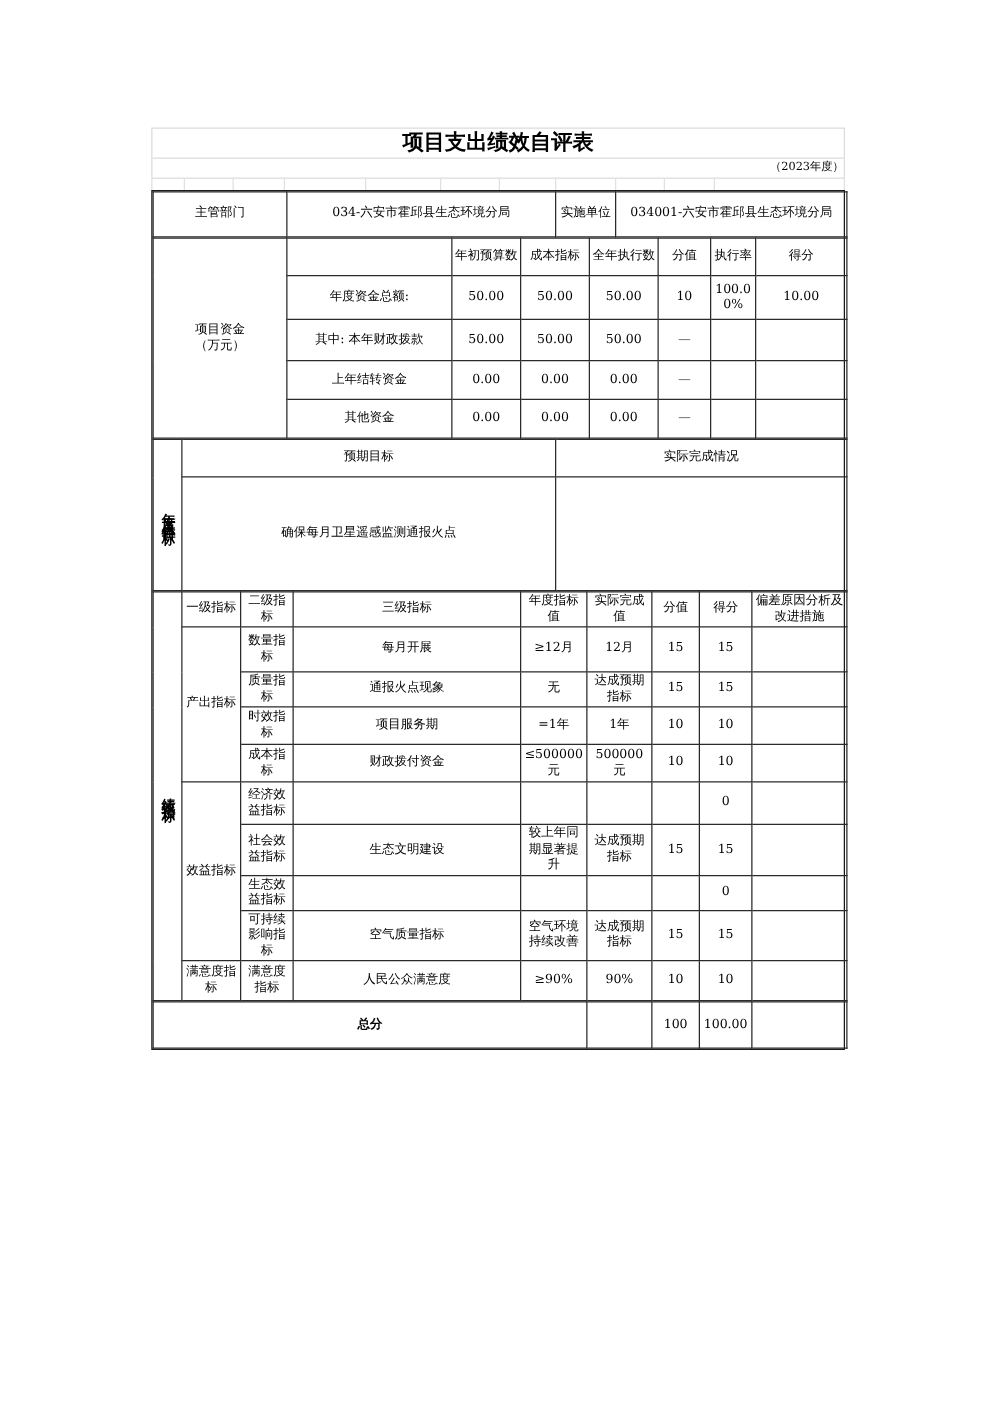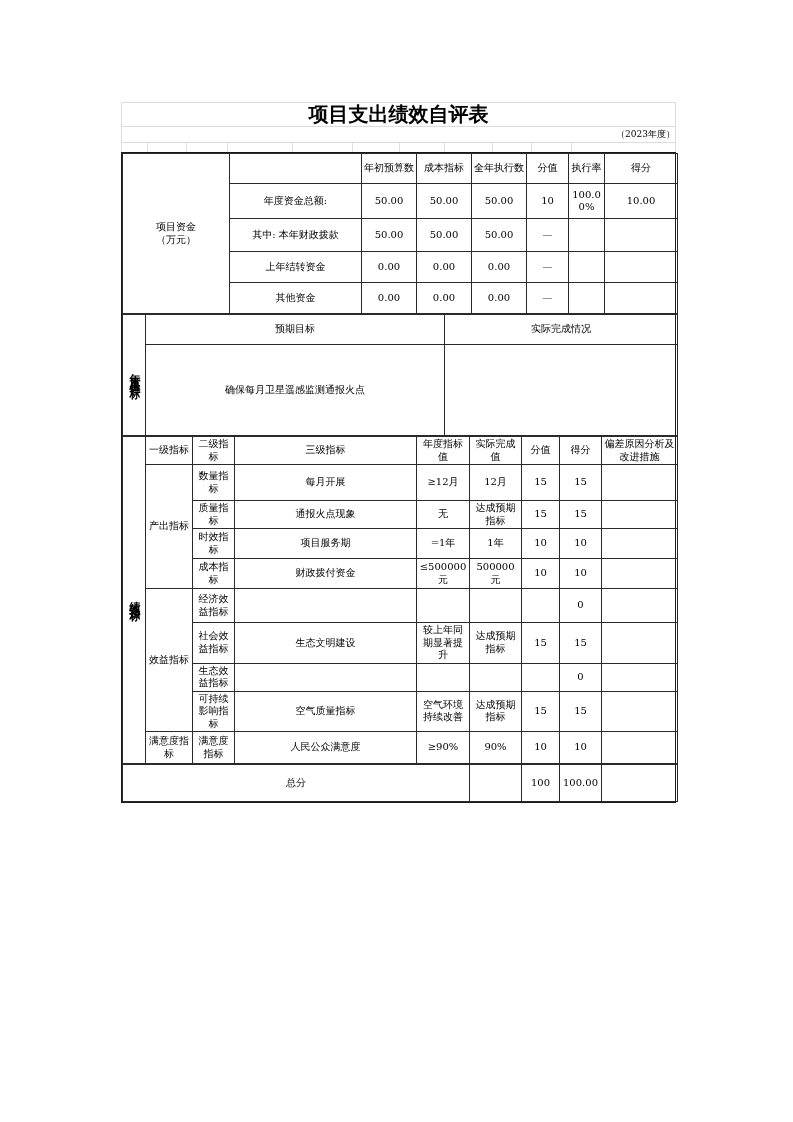--- a/index.html
+++ b/index.html
@@ -5,40 +5,40 @@
   html,body { margin:0; padding:0; }
   body {
     width:793px; height:1122px; background:#ffffff; position:relative;
     font-family:"DejaVu Serif","Liberation Serif",serif; color:#000;
   }
   .sheet { position:absolute; left:121px; top:102px; width:555px; }
 
   
   .titlebox { border:1px solid #dcdcdc; background:#fff; }
   .title-row { height:23px; line-height:23px; text-align:center;
-    font-size:20px; font-weight:bold; border-bottom:1px solid #dcdcdc; }
+    font-size:17px; font-weight:bold; border-bottom:1px solid #dcdcdc; }
   .subtitle-row { height:15px; line-height:15px; text-align:right; font-size:9px; }
 
   
   .gridrow { display:flex; height:9px; border-left:1px solid #e0e0e0; }
   .gridrow div { border-right:1px solid #e0e0e0; height:100%; }
 
   
   .frame { border:1px solid #1a1a1a; }
   table.tbl { border-collapse:collapse; table-layout:fixed; width:555px; }
   table.tbl td {
     border:1px solid #2a2a2a; font-size:10px; line-height:1.25;
     text-align:center; vertical-align:middle; padding:1px 2px;
     overflow:hidden; word-break:break-all;
   }
   td.left { text-align:left; padding-left:4px; }
   td.prelines { white-space:pre-line; }
   .vlabel span { writing-mode:vertical-lr; text-orientation:upright;
     letter-spacing:3px; font-weight:bold; font-size:11px; display:inline-block; }
-  td.total-label { font-weight:normal; font-size:11px; }
+  td.total-label { font-weight:bold; font-size:11px; }
   td.dash { color:#555; }
 </style>
 </head>
 <body>
 
 <div class="sheet">
 
   <div class="titlebox">
     <div class="title-row">项目支出绩效自评表</div>
     <div class="subtitle-row">（2023年度）</div>
@@ -61,20 +61,26 @@
   <div class="frame">
 
     <table class="tbl">
       <colgroup>
           <col style="width:107px">
           <col style="width:215px">
           <col style="width:48px">
           <col style="width:185px">
         </colgroup>
       <tbody>
+      <tr style="height:36px">
+        <td>主管部门</td>
+        <td>034-六安市霍邱县生态环境分局</td>
+        <td>实施单位</td>
+        <td>034001-六安市霍邱县生态环境分局</td>
+      </tr>
     </tbody>
       </table>
 
     <table class="tbl">
       <colgroup>
           <col style="width:107px">
           <col style="width:132px">
           <col style="width:55px">
           <col style="width:55px">
           <col style="width:55px">

